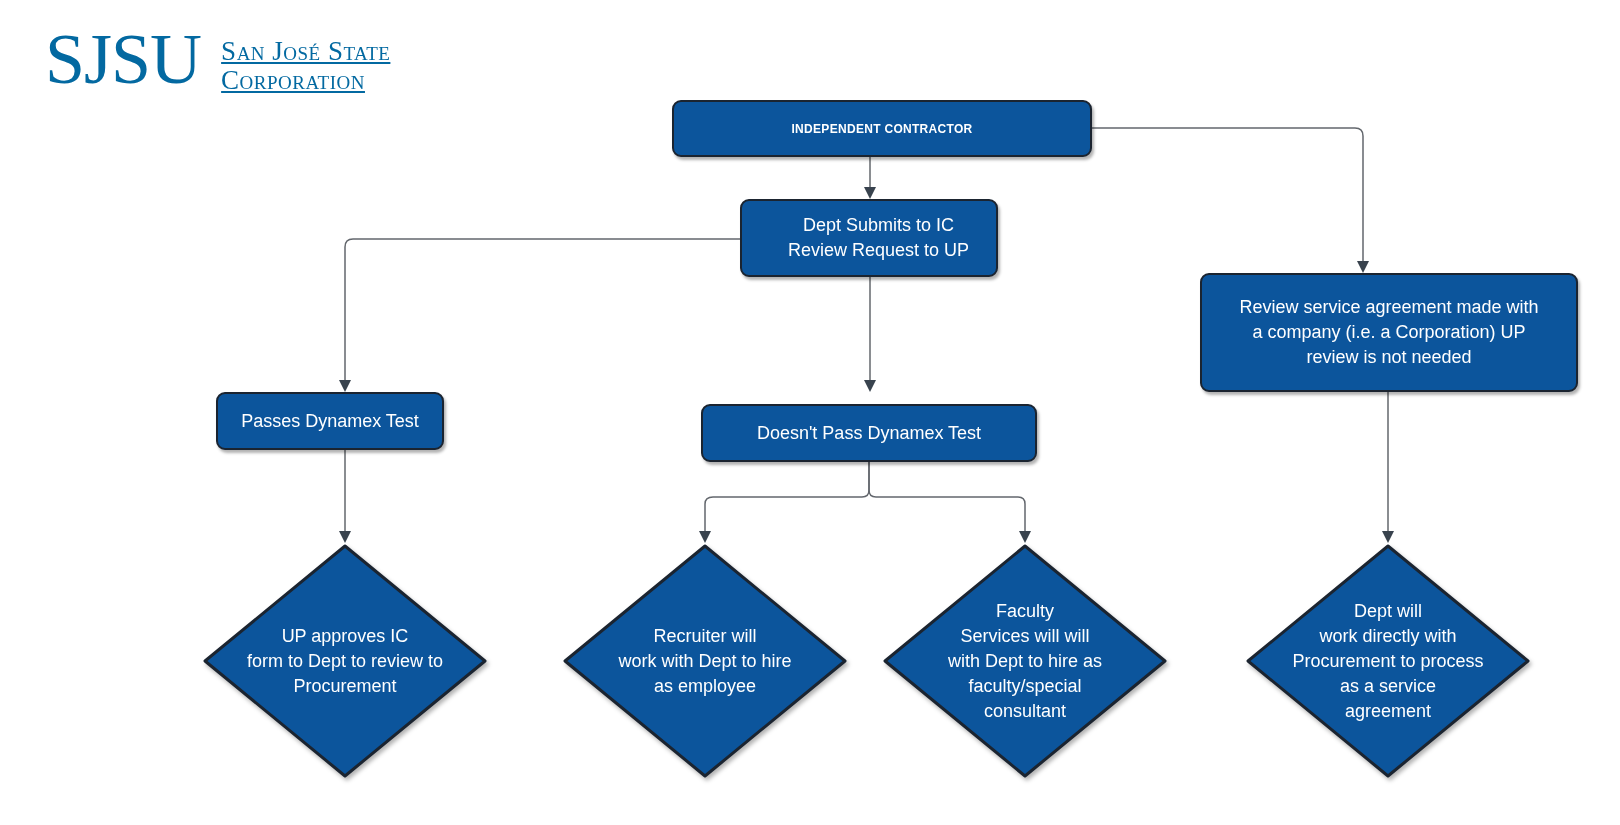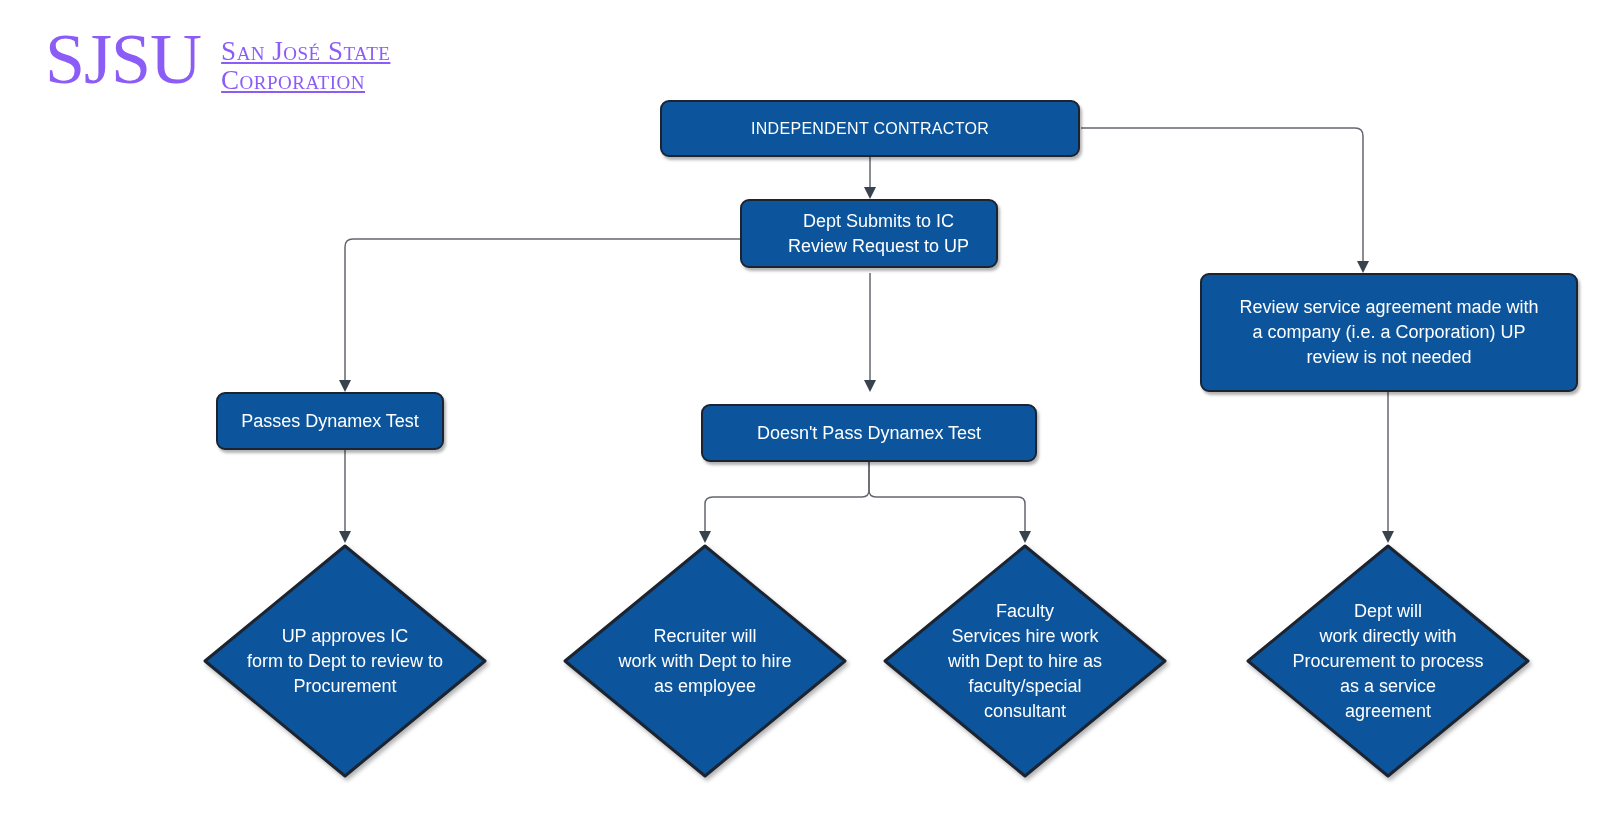--- a/index.html
+++ b/index.html
@@ -2,21 +2,21 @@
 <html><head>
 <meta charset="utf-8">
 <style>
   html,body { margin:0; padding:0; background:#ffffff; }
   .canvas {
     position:relative; width:1620px; height:825px; background:#ffffff;
     font-family:"Liberation Sans", sans-serif; overflow:hidden;
   }
 
   
-  .logo { position:absolute; left:45px; top:28px; display:flex; align-items:flex-start; gap:20px; color:#8b5cf6; }
+  .logo { position:absolute; left:45px; top:28px; display:flex; align-items:flex-start; gap:20px; color:#0369a1; }
   .logo-acronym {
     font-family:"Liberation Serif", serif; font-size:72px; line-height:62px;
     letter-spacing:-1px;
   }
   .logo-name {
     font-family:"Liberation Serif", serif; font-variant:small-caps;
     font-size:27px; line-height:29px; padding-top:9px; letter-spacing:0.5px;text-decoration:underline;
   }
 
   
@@ -24,25 +24,25 @@
   .edge { stroke:#63676d; stroke-width:1.5; fill:none; }
 
   
   .node {
     position:absolute; box-sizing:border-box;
     background:#0C559C; border:2.5px solid #1b2430; border-radius:9px;
     box-shadow:2px 3px 3px rgba(0,0,0,0.30);
     color:#ffffff; display:flex; align-items:center; justify-content:center;
     text-align:center; white-space:pre-line;
   }
-  .node-title { font-weight:normal; font-size:16px; letter-spacing:0.3px; }
+  .node-title { font-weight:bold; font-size:12px; letter-spacing:0.3px;margin-left:12px; }
   .node-body  { font-size:18px; line-height:25px; }
 
   #box-ic      { left:660px;  top:100px; width:420px; height:57px;  }
-  #box-dept    { left:740px;  top:199px; width:258px; height:69px;padding-left:19px;  }
+  #box-dept    { left:740px;  top:199px; width:258px; height:78px;padding-left:19px;  }
   #box-passes  { left:216px;  top:392px; width:228px; height:58px;  }
   #box-doesnt  { left:701px;  top:392px; width:336px; height:58px;margin-top:12px;  }
   #box-large   { left:1200px; top:273px; width:378px; height:119px; }
 
   
   .diamond { position:absolute; width:286px; height:236px; }
   .diamond svg { position:absolute; left:0; top:0; filter:drop-shadow(2px 3px 2px rgba(0,0,0,0.30)); }
   .diamond-shape { fill:#0C559C; stroke:#1b2430; stroke-width:3; stroke-linejoin:round; }
   .diamond-label {
     position:absolute; left:0; top:0; width:100%; height:100%;
@@ -122,21 +122,21 @@
     <div class="diamond-label">Recruiter will
 work with Dept to hire
 as employee</div>
   </div>
 
   <div class="diamond" id="dia-faculty">
     <svg width="286" height="236" xmlns="http://www.w3.org/2000/svg">
       <path class="diamond-shape" d="M143 3 L283 118 L143 233 L3 118 Z"></path>
     </svg>
     <div class="diamond-label">Faculty
-Services hire work
+Services will will
 with Dept to hire as
 faculty/special
 consultant</div>
   </div>
 
   <div class="diamond" id="dia-dept">
     <svg width="286" height="236" xmlns="http://www.w3.org/2000/svg">
       <path class="diamond-shape" d="M143 3 L283 118 L143 233 L3 118 Z"></path>
     </svg>
     <div class="diamond-label">Dept will

